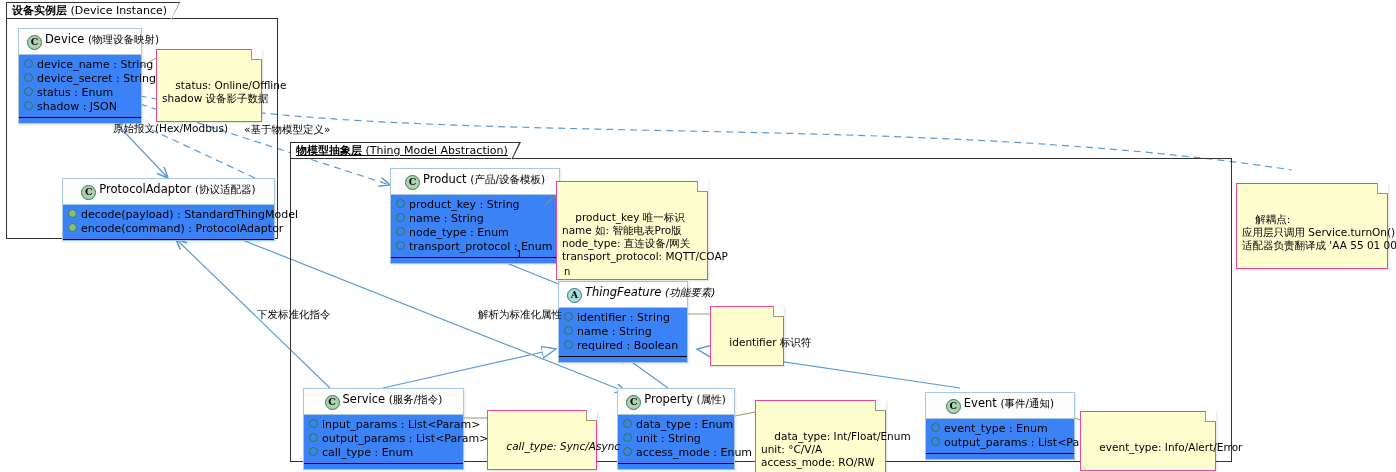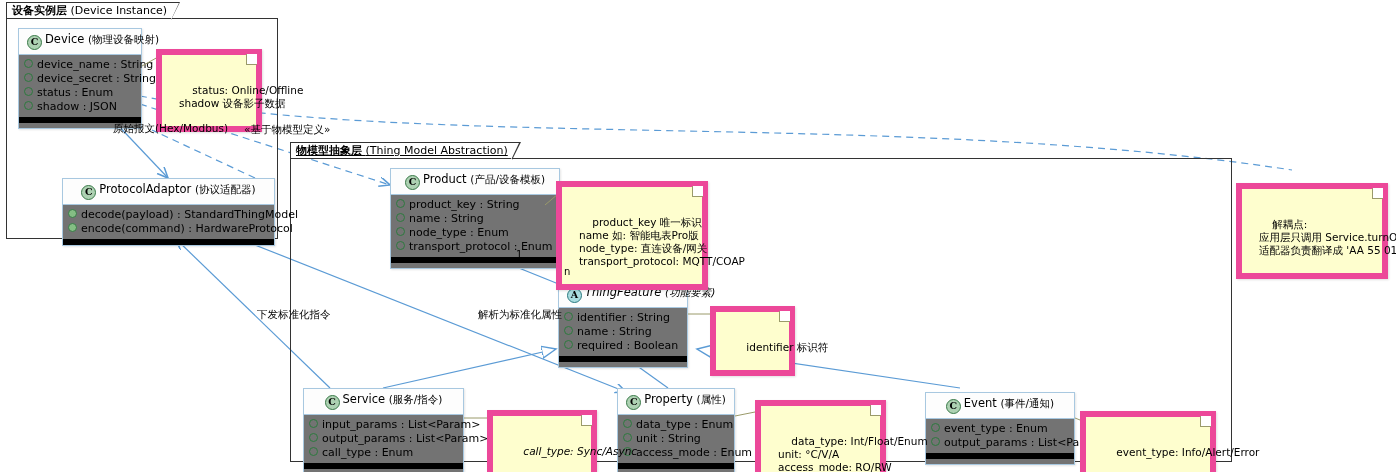--- a/index.html
+++ b/index.html
@@ -61,21 +61,21 @@
     top: 0px;
     width: 0; height: 0;
     border-left: 8px solid #ffffff;
     border-bottom: 17px solid transparent;
     z-index: 1;
   }
 
   
   .cls {
     position: absolute;
-    background: #737373;
+    background: #3b82f6;
     border: 1px solid #a8c8e0;
     box-sizing: border-box;
     box-shadow: 1px 1px 2px rgba(0,0,0,0.10);
   }
   .cls-title {
     text-align: center;
     padding: 3px 8px 4px 8px;
     font-size: 11.5px;
     color: #000000;
     white-space: nowrap;
@@ -102,21 +102,21 @@
     border-color: #2b7a80;
     font-style: normal;
   }
   .cls-title .nm { font-size: 11.5px; }
   .cls-title .sub { font-size: 10.5px; }
   .cls.abstract .cls-title .nm,
   .cls.abstract .cls-title .sub { font-style: italic; }
 
   .cls-body {
     padding: 3px 5px 3px 4px;
-    border-bottom: 6px solid #000000;
+    border-bottom: 1px solid #000000;
   }
   .cls-foot { height: 5px; }
   .mem {
     font-size: 11px;
     color: #000000;
     white-space: nowrap;
     line-height: 14px;
     padding-left: 1px;
   }
   .mem .vis {
@@ -128,26 +128,26 @@
     margin-right: 4px;
     vertical-align: 0px;
   }
   .mem .vis.filled { background: #84BE84; border-color: #3a7a49; }
 
   
   .note {
     position: absolute;
     background: #FBFB99;
     background: #FEFECE;
-    border: 6px solid #ec4899;
+    border: 1px solid #ec4899;
     box-sizing: border-box;
     font-size: 10.5px;
     line-height: 13px;
     color: #000000;
-    padding: 3px 12px 3px 17px;
+    padding: 3px 12px 3px 5px;
     white-space: pre;
     box-shadow: 1px 1px 2px rgba(0,0,0,0.12);
   }
   .note .fold {
     position: absolute;
     top: -1px; right: -1px;
     width: 10px; height: 10px;
     background: #ffffff;
     border-left: 1px solid #9a9a6a;
     border-bottom: 1px solid #9a9a6a;
@@ -231,21 +231,21 @@
     <div class="cls-foot"></div>
   </div>
 
   <div class="cls" style="left:62px; top:178px; width:213px;">
     <div class="cls-title">
       <span class="stereo">C</span><span class="nm">ProtocolAdaptor</span>
       <span class="sub">(协议适配器)</span>
     </div>
     <div class="cls-body">
       <div class="mem"><span class="vis filled"></span><span>decode(payload) : StandardThingModel</span></div>
-      <div class="mem"><span class="vis filled"></span><span>encode(command) : HardwareProtocol</span></div>
+      <div class="mem"><span class="vis filled"></span><span>encode(command) : ProtocolAdaptor</span></div>
     </div>
     <div class="cls-foot" style="height:0;"></div>
   </div>
 
   <div class="cls" style="left:390px; top:168px; width:170px;">
     <div class="cls-title">
       <span class="stereo">C</span><span class="nm">Product</span>
       <span class="sub">(产品/设备模板)</span>
     </div>
     <div class="cls-body">
@@ -324,21 +324,21 @@
   </div>
 
   <div class="note" style="left:556px; top:181px; width:152px;">
     <span class="fold"></span>
     <span>product_key 唯一标识
 name 如: 智能电表Pro版
 node_type: 直连设备/网关
 transport_protocol: MQTT/COAP</span>
   </div>
 
-  <div class="note" style="left:710px; top:306px; width:85px;">
+  <div class="note" style="left:710px; top:306px; width:74px;">
     <span class="fold"></span>
     <span>identifier 标识符</span>
   </div>
 
   <div class="note" style="left:487px; top:410px; width:110px;font-style:italic;">
     <span class="fold"></span>
     <span>call_type: Sync/Async</span>
   </div>
 
   <div class="note" style="left:755px; top:400px; width:131px;">

